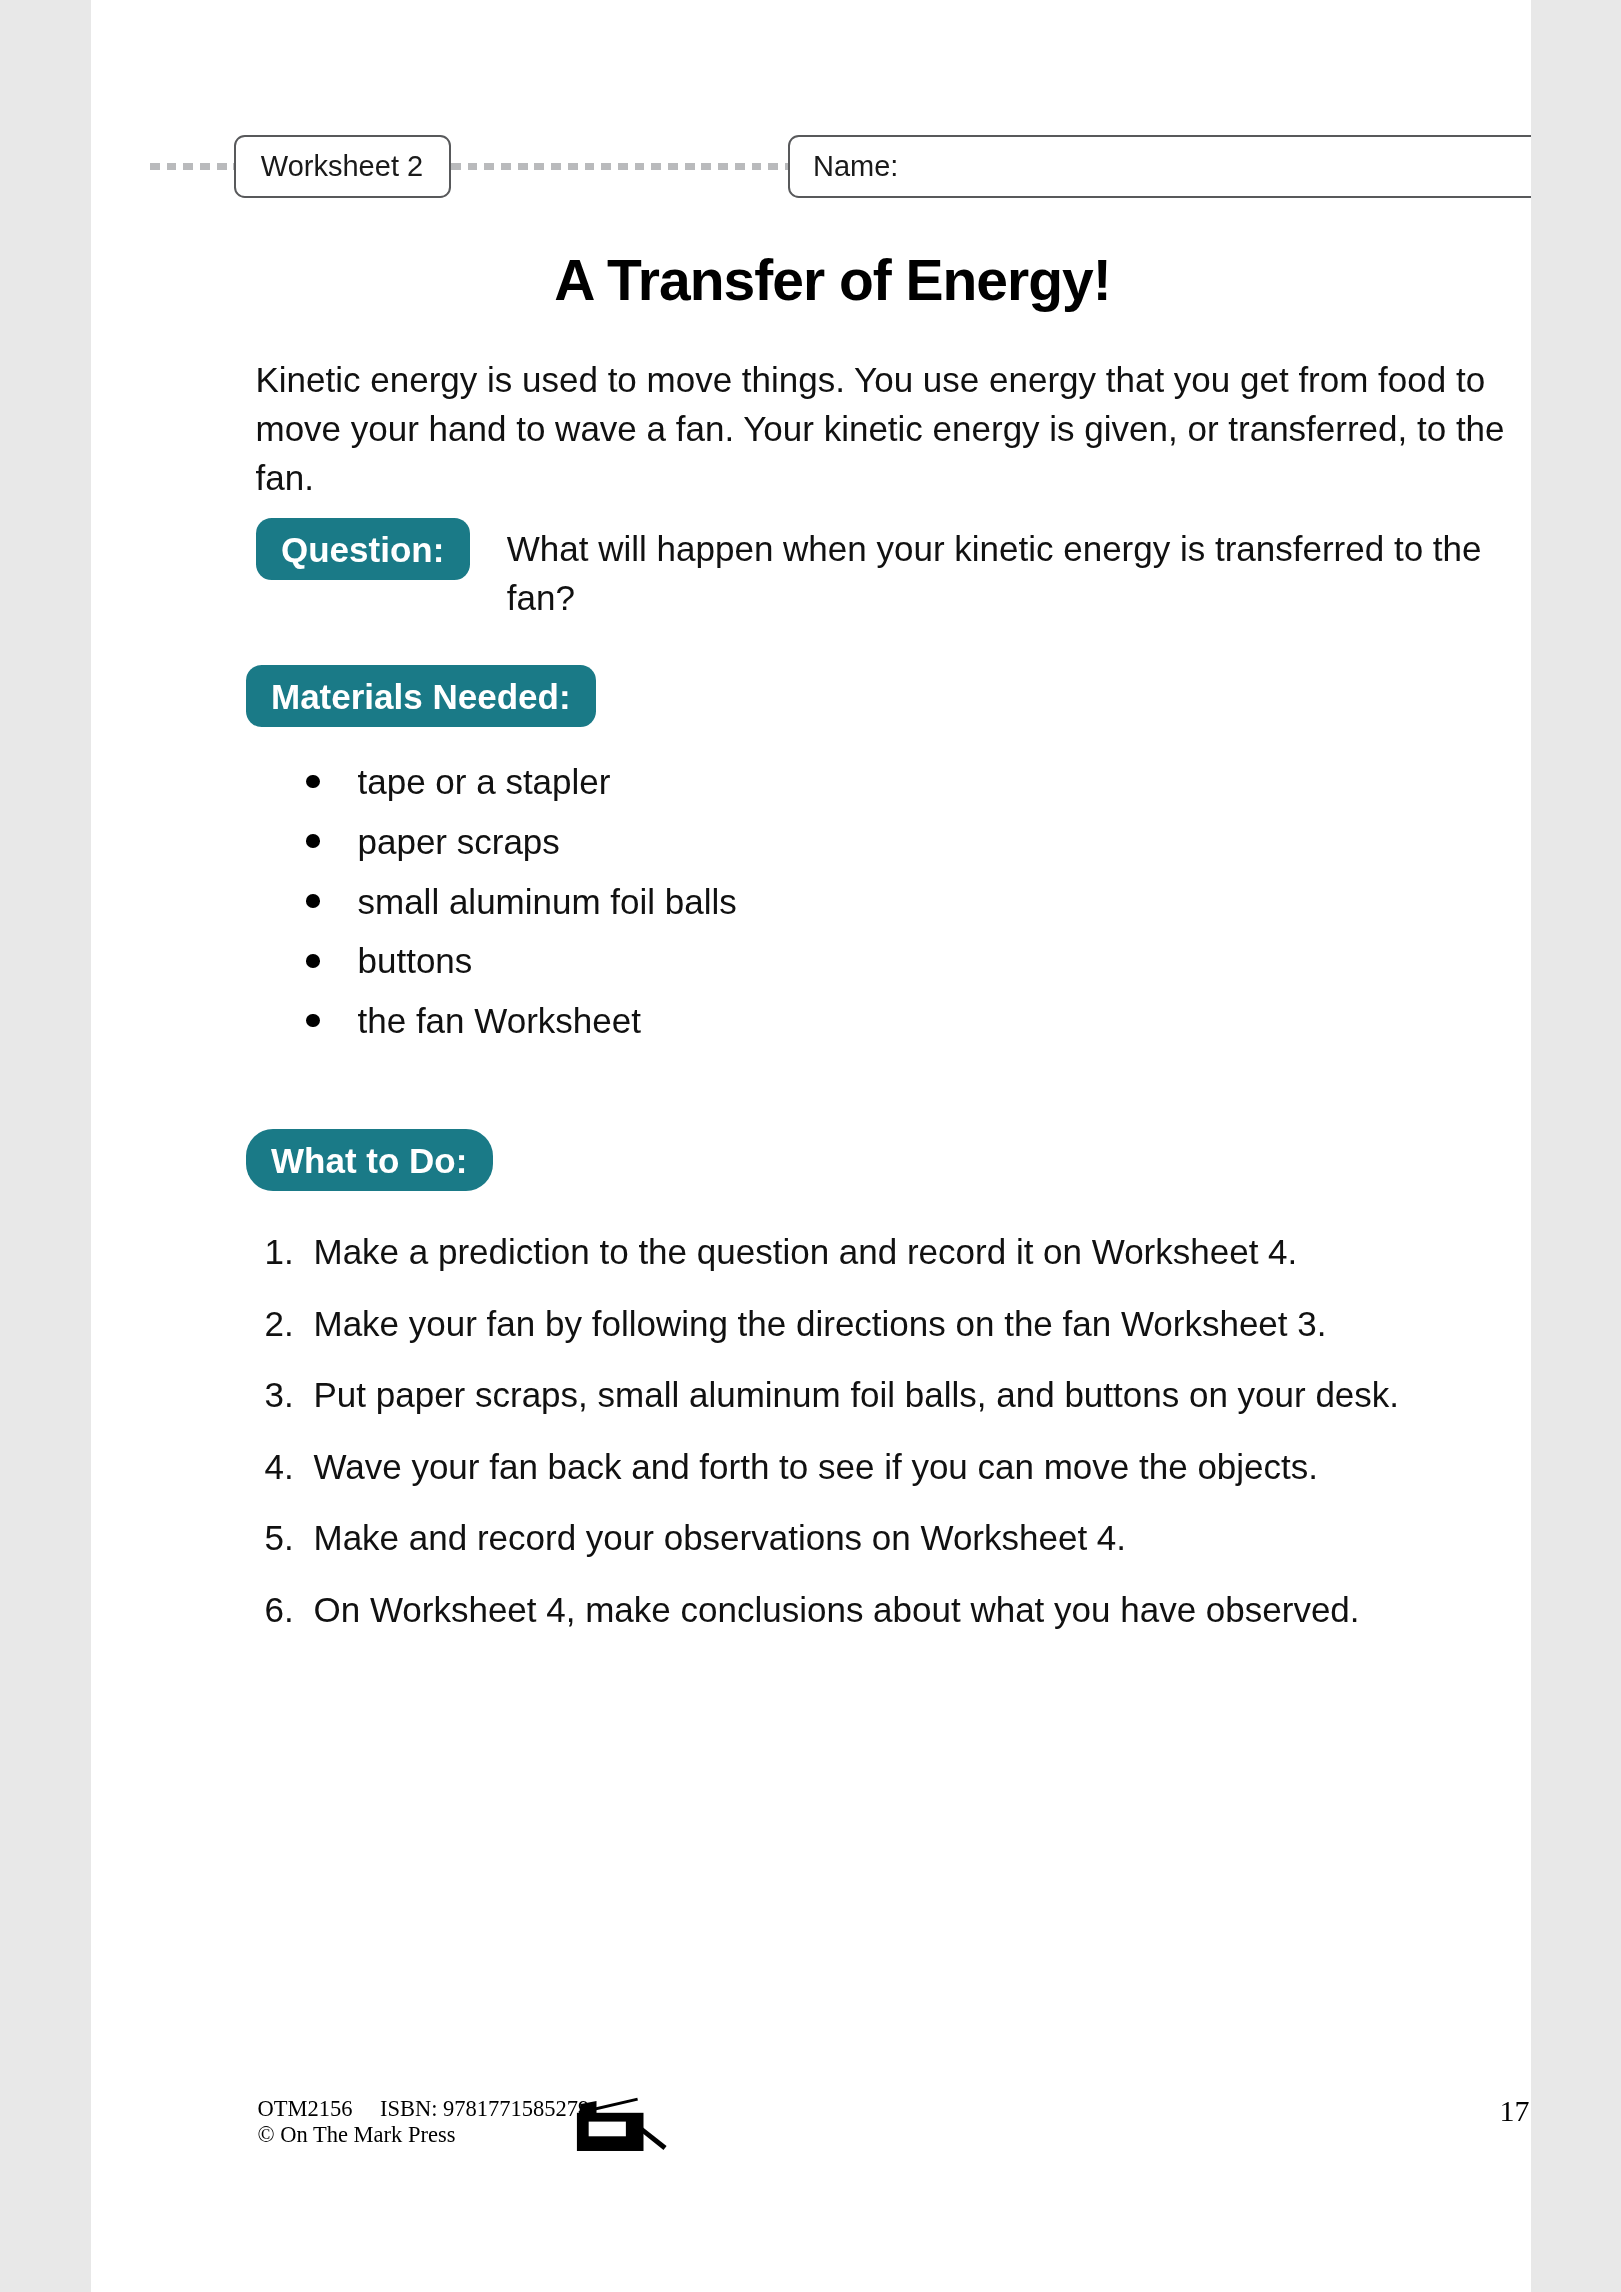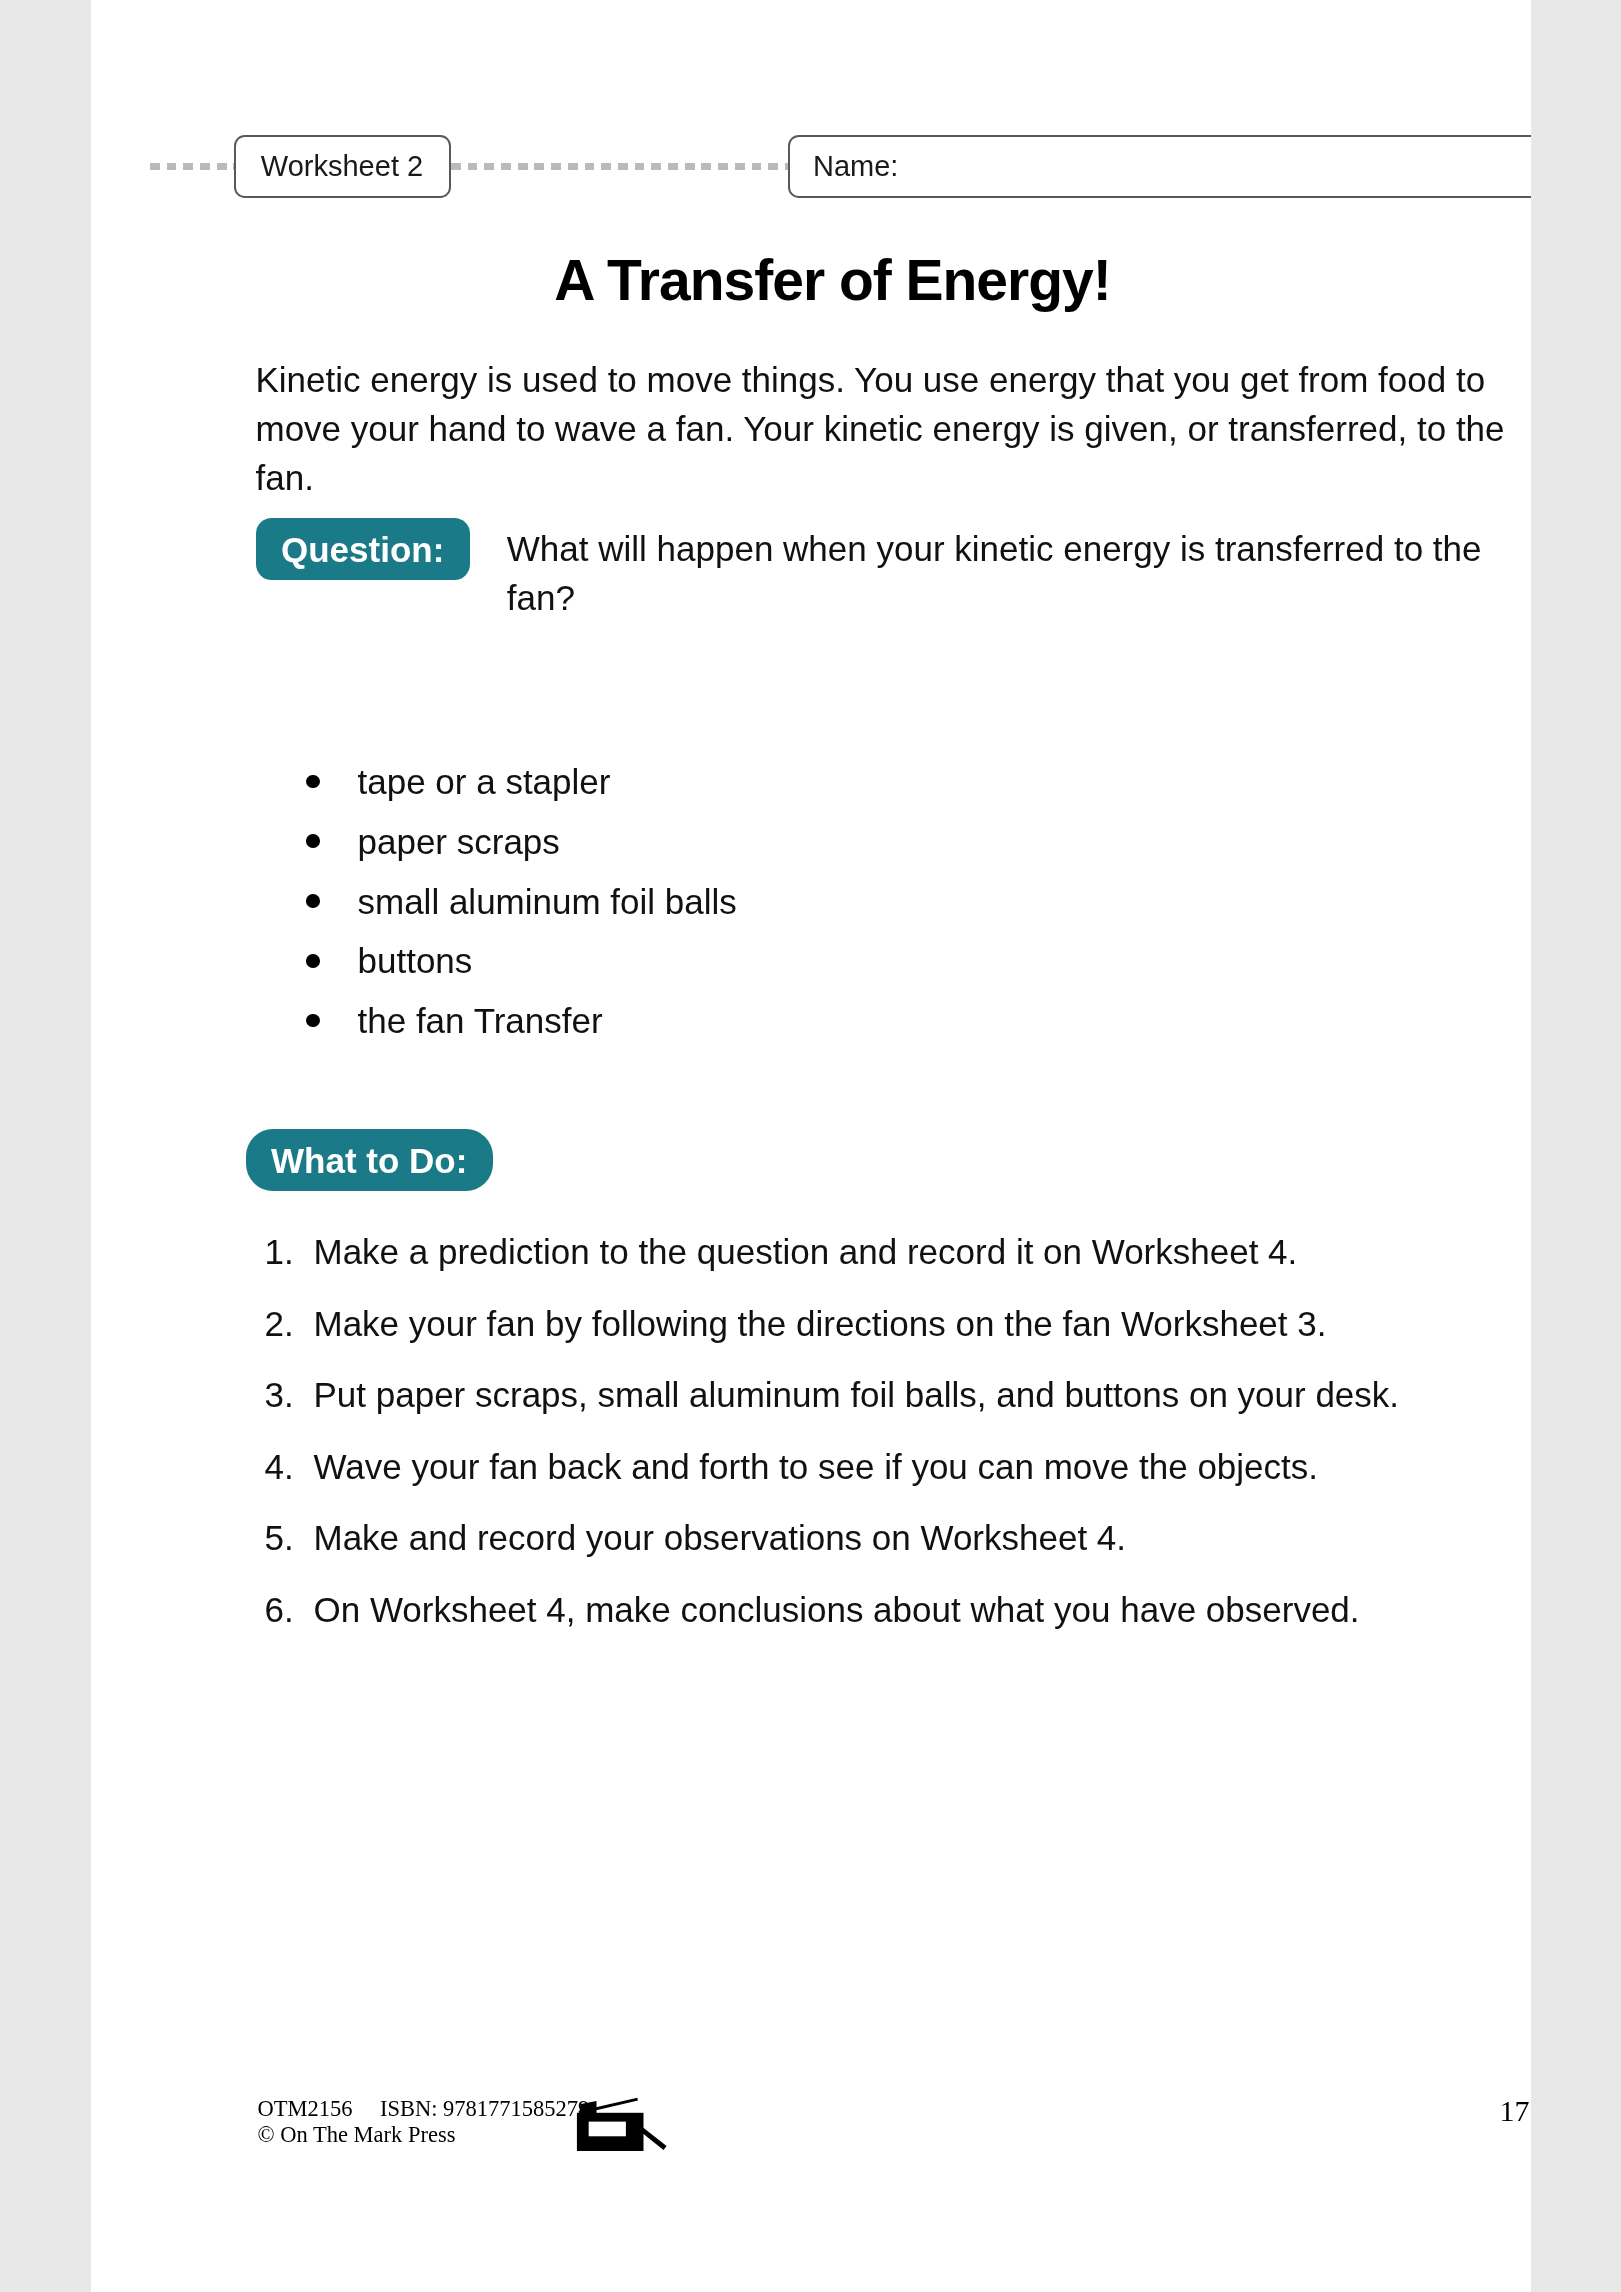--- a/index.html
+++ b/index.html
@@ -156,26 +156,27 @@
 
   <h1 class="title">A Transfer of Energy!</h1>
 
   <p class="intro">Kinetic energy is used to move things. You use energy that you get from food to move your hand to wave a fan. Your kinetic energy is given, or transferred, to the fan.</p>
 
   <div class="question-row">
     <span class="badge">Question:</span>
     <span class="question-text">What will happen when your kinetic energy is transferred to the fan?</span>
   </div>
 
+  <span class="badge materials-badge">Materials Needed:</span>
   <ul class="materials-list">
     <li>tape or a stapler</li>
     <li>paper scraps</li>
     <li>small aluminum foil balls</li>
     <li>buttons</li>
-    <li>the fan Transfer</li>
+    <li>the fan Worksheet</li>
   </ul>
 
   <span class="badge wtd-badge">What to Do:</span>
   <ol class="steps">
     <li>Make a prediction to the question and record it on Worksheet 4.</li>
     <li>Make your fan by following the directions on the fan Worksheet 3.</li>
     <li>Put paper scraps, small aluminum foil balls, and buttons on your desk.</li>
     <li>Wave your fan back and forth to see if you can move the objects.</li>
     <li>Make and record your observations on Worksheet 4.</li>
     <li>On Worksheet 4, make conclusions about what you have observed.</li>

